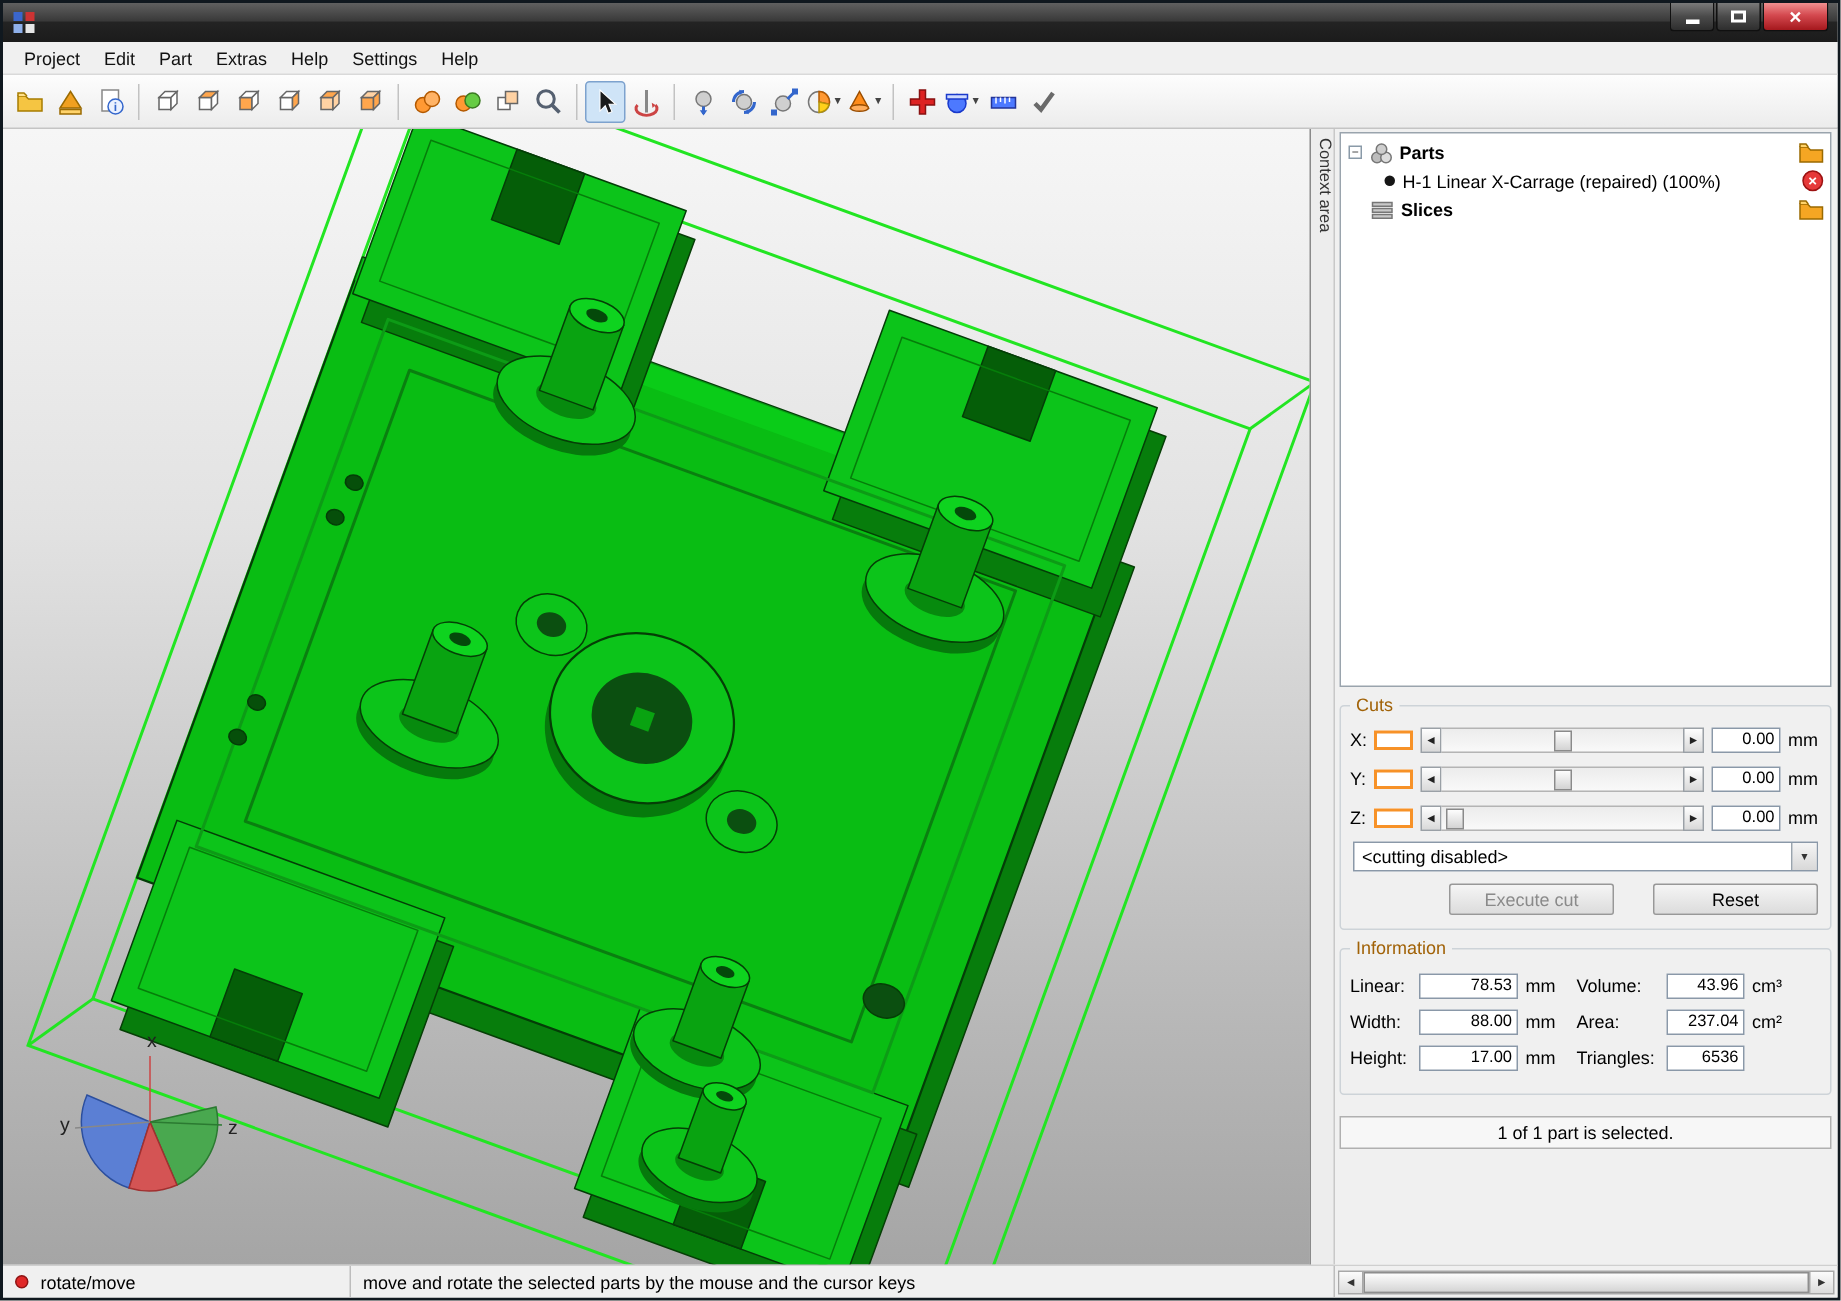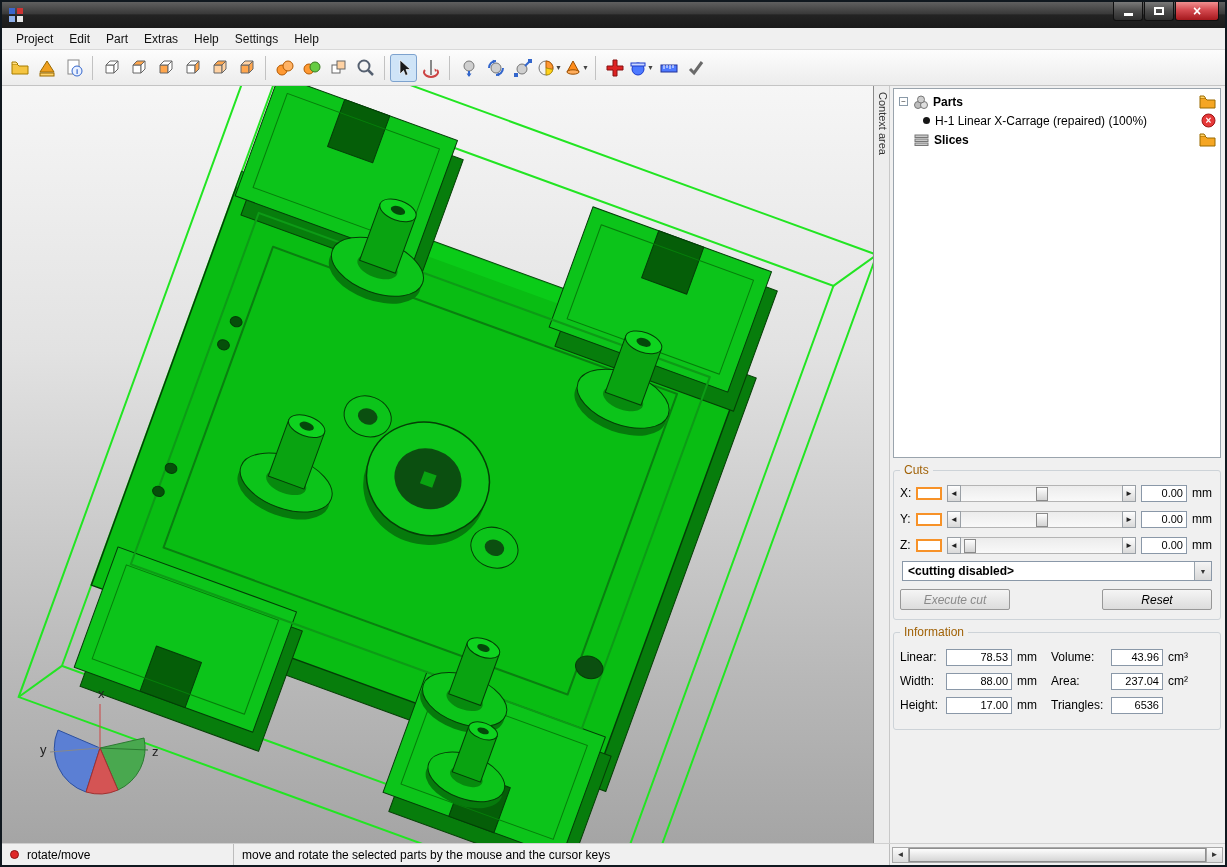--- a/index.html
+++ b/index.html
@@ -56,23 +56,23 @@
   .cut-row { display:flex; align-items:center; height:20px; margin-bottom:6px; }
   .cut-label { width:16px; }
   .swatch { width:26px; height:13px; border:2px solid #f79228; background:#fff; margin-right:5px; }
   .slider { flex:1; display:flex; align-items:center; height:17px; margin-right:5px; }
   .sl-arrow { width:14px; height:17px; background:linear-gradient(#fefefe,#d9d9d9); border:1px solid #9aa0a6; font-size:8px; display:flex; align-items:center; justify-content:center; color:#222; }
   .sl-track { flex:1; height:17px; background:linear-gradient(#ececec,#f9f9f9); border-top:1px solid #b4b4b4; border-bottom:1px solid #b4b4b4; position:relative; }
   .sl-thumb { position:absolute; top:1px; width:12px; height:14px; background:linear-gradient(#fdfdfd,#d3d3d3); border:1px solid #8a8a8a; }
   .numbox { width:46px; height:17px; border:1px solid #8a98a8; font-family:"Liberation Sans",sans-serif; font-size:11px; text-align:right; padding:0 3px; background:#fff; margin-right:5px; }
   .unit { width:22px; }
   .combo { height:20px; border:1px solid #8a98a8; background:#fff; display:flex; align-items:center; margin:4px 2px 8px 2px; }
-  .combo-text { flex:1; padding-left:5px;font-weight:bold; }
+  .combo-text { flex:1; padding-left:5px; }
   .combo-btn { width:17px; height:100%; background:linear-gradient(#f5f5f5,#d8d8d8); border-left:1px solid #9aa4ad; display:flex; align-items:center; justify-content:center; font-size:7px; color:#333; }
-  .btn-row { display:flex; justify-content:space-between; gap:10px; padding-right:2px;font-style:italic; }
+  .btn-row { display:flex; justify-content:flex-end; gap:26px; padding-right:2px; }
   .btn { width:110px; height:21px; border:1px solid #989898; border-radius:2px; background:linear-gradient(#f5f5f5,#dcdcdc); display:flex; align-items:center; justify-content:center; }
   .btn.disabled { color:#8a8a8a; }
 
   .info-box { height:98px; padding:12px 4px 4px 6px; }
   .info-row { display:flex; align-items:center; height:24px; }
   .il1 { width:46px; }
   .il2 { width:60px; margin-left:8px; }
   .ibox { width:66px; }
   .ibox2 { width:52px; }
   .iunit { width:26px; }
@@ -552,20 +552,21 @@
         <div class="info-row">
           <span class="il1">Height:</span>
           <input class="numbox ibox" value="17.00" style="">
           <span class="iunit">mm</span>
           <span class="il2">Triangles:</span>
           <input class="numbox ibox2" value="6536" style="">
           <span class="iunit"></span>
         </div>
       </div>
 
+      <div class="sel-bar">1 of 1 part is selected.</div>
     </div>
   </div>
 
   <div class="statusbar">
     <div class="seg seg1">
       <div class="reddot"></div>
       <span>rotate/move</span>
     </div>
     <div class="seg seg2">
       <span>move and rotate the selected parts by the mouse and the cursor keys</span>

